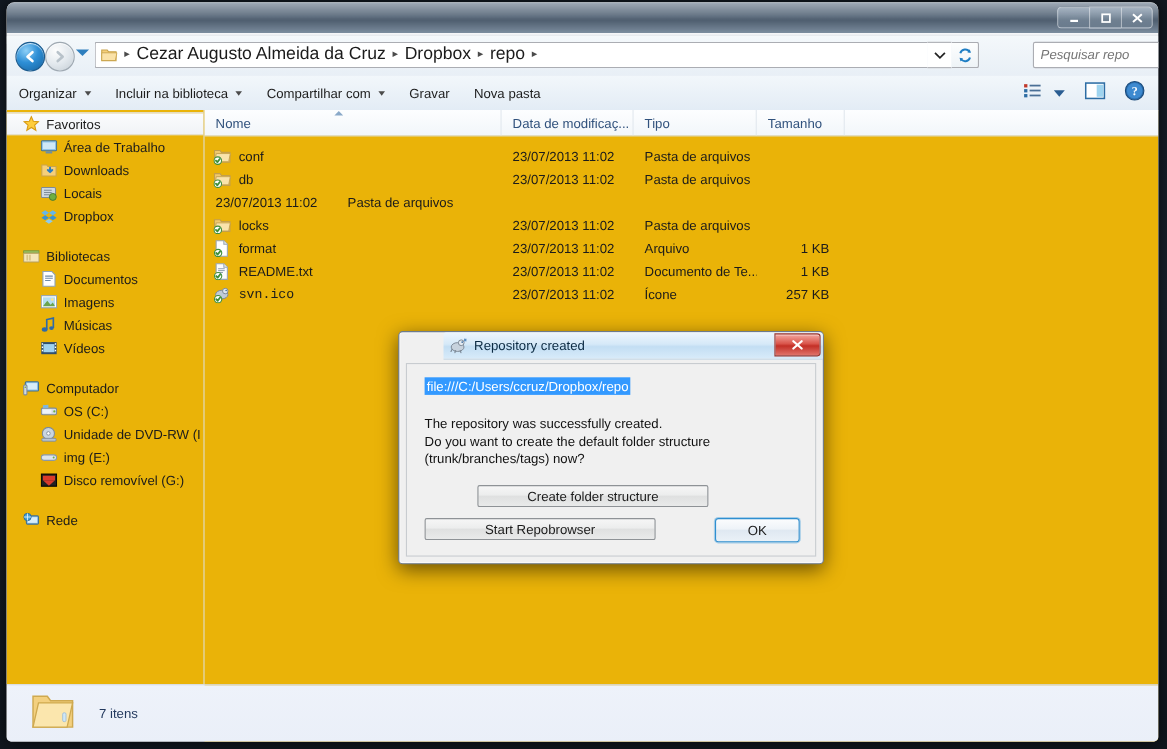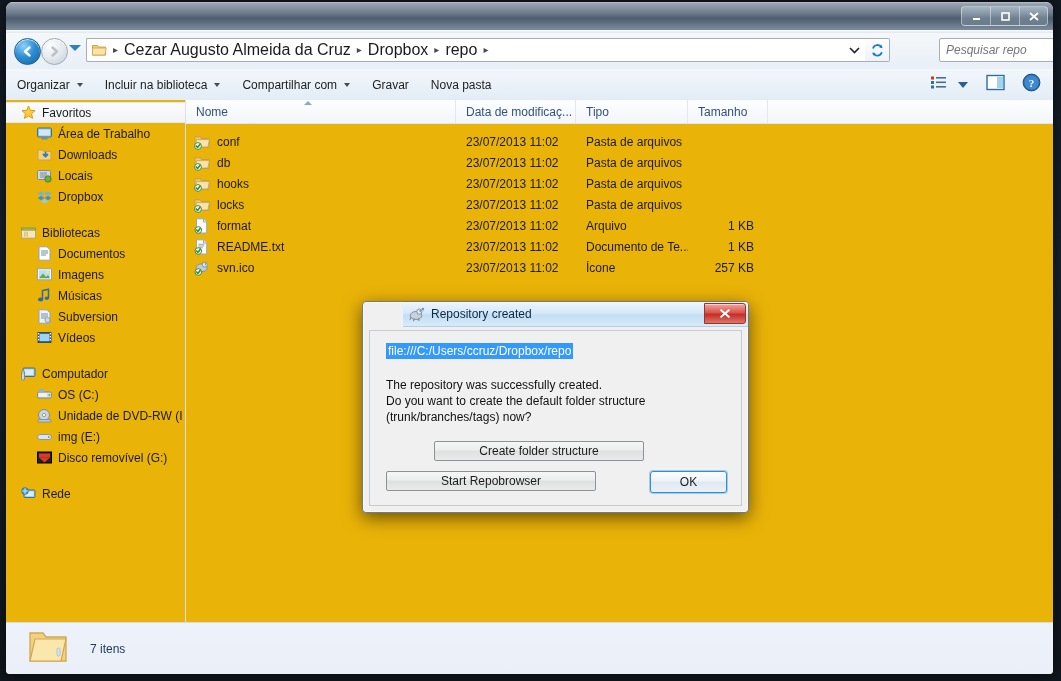--- a/index.html
+++ b/index.html
@@ -527,30 +527,20 @@
           </div>
           <div class="nav-row child">
             <span class="nav-ico">
               <svg width="14" height="15" viewBox="0 0 14 15">
                   <path d="M5.5 11.5V2.5l6-1.3v9" stroke="#2f6aa8" stroke-width="1.5" fill="none"></path>
                   <ellipse cx="3.6" cy="11.6" rx="2.6" ry="2" fill="#2f6aa8"></ellipse>
                   <ellipse cx="9.8" cy="10.2" rx="2.1" ry="1.7" fill="#2f6aa8"></ellipse>
                 </svg>
             </span>
             <span>Músicas</span>
-          </div>
-          <div class="nav-row child">
-            <span class="nav-ico">
-              <svg width="13" height="15" viewBox="0 0 13 15">
-                  <path d="M1 0.8h8l3 3v10.4H1z" fill="#eef1f4" stroke="#8fa4ba" stroke-width="1"></path>
-                  <path d="M3 5h7M3 7h7M3 9h5" stroke="#7b8fa6" stroke-width="1"></path>
-                  <circle cx="9.5" cy="11" r="2.6" fill="#cfd9e2" stroke="#7b8fa6" stroke-width=".8"></circle>
-                </svg>
-            </span>
-            <span>Subversion</span>
           </div>
           <div class="nav-row child">
             <span class="nav-ico">
               <svg width="15" height="14" viewBox="0 0 15 14">
                   <rect x="0.5" y="1" width="14" height="11" fill="#2f4f6f"></rect>
                   <rect x="2.5" y="2.8" width="10" height="7.4" fill="#9fd2ef"></rect>
                   <rect x="1" y="2" width="1.2" height="1.4" fill="#fff"></rect>
                   <rect x="1" y="5" width="1.2" height="1.4" fill="#fff"></rect>
                   <rect x="1" y="8" width="1.2" height="1.4" fill="#fff"></rect>
                   <rect x="12.8" y="2" width="1.2" height="1.4" fill="#fff"></rect>
@@ -677,29 +667,20 @@
                     <circle cx="4" cy="12" r="3.4" fill="#fff" stroke="#3f8f3a" stroke-width="1"></circle>
                     <path d="M2.3 12 L3.6 13.4 L5.8 10.5" stroke="#3f8f3a" stroke-width="1.7" fill="none" stroke-linecap="round" stroke-linejoin="round"></path>
                   </svg></span>
                 <span>db</span>
               </div>
               <div class="cell" style="width: 120px;">23/07/2013 11:02</div>
               <div class="cell" style="width: 112px;">Pasta de arquivos</div>
               <div class="cell size" style="width: 80px;"></div>
             </div>
             <div class="file-row">
-              <div class="cell name" style="width: 270px;">
-                <span class="file-ico"><svg width="16" height="16" viewBox="0 0 16 16">
-                    <path d="M1 2.8h5l1.3 1.7H15v9H1z" fill="#f0c96e" stroke="#c39f4c" stroke-width="1"></path>
-                    <path d="M2.6 5.6H15.4L13.9 13H1.2z" fill="#fae3ab" stroke="#c39f4c" stroke-width=".8"></path>
-                    <circle cx="4" cy="12" r="3.4" fill="#fff" stroke="#3f8f3a" stroke-width="1"></circle>
-                    <path d="M2.3 12 L3.6 13.4 L5.8 10.5" stroke="#3f8f3a" stroke-width="1.7" fill="none" stroke-linecap="round" stroke-linejoin="round"></path>
-                  </svg></span>
-                <span>hooks</span>
-              </div>
               <div class="cell" style="width: 120px;">23/07/2013 11:02</div>
               <div class="cell" style="width: 112px;">Pasta de arquivos</div>
               <div class="cell size" style="width: 80px;"></div>
             </div>
             <div class="file-row">
               <div class="cell name" style="width: 270px;">
                 <span class="file-ico"><svg width="16" height="16" viewBox="0 0 16 16">
                     <path d="M1 2.8h5l1.3 1.7H15v9H1z" fill="#f0c96e" stroke="#c39f4c" stroke-width="1"></path>
                     <path d="M2.6 5.6H15.4L13.9 13H1.2z" fill="#fae3ab" stroke="#c39f4c" stroke-width=".8"></path>
                     <circle cx="4" cy="12" r="3.4" fill="#fff" stroke="#3f8f3a" stroke-width="1"></circle>
@@ -734,21 +715,21 @@
                     <circle cx="4.3" cy="12" r="3.3" fill="#fff" stroke="#3f8f3a" stroke-width="1"></circle>
                     <path d="M2.6 12 L3.9 13.4 L6.1 10.5" stroke="#3f8f3a" stroke-width="1.7" fill="none" stroke-linecap="round" stroke-linejoin="round"></path>
                   </svg></span>
                 <span>README.txt</span>
               </div>
               <div class="cell" style="width: 120px;">23/07/2013 11:02</div>
               <div class="cell" style="width: 112px;">Documento de Te...</div>
               <div class="cell size" style="width: 80px;">1 KB</div>
             </div>
             <div class="file-row">
-              <div class="cell name" style="width: 270px;">
+              <div class="cell name" style="width: 270px; font-family: Liberation Mono, monospace;">
                 <span class="file-ico"><svg width="16" height="16" viewBox="0 0 16 16">
                     <ellipse cx="7.6" cy="7.8" rx="5.6" ry="3.9" fill="#bfcbd8" stroke="#7d8a98" stroke-width=".9"></ellipse>
                     <circle cx="10.8" cy="4.6" r="2.5" fill="#dfe7ef" stroke="#7d8a98" stroke-width=".9"></circle>
                     <circle cx="11.6" cy="4.1" r=".75" fill="#3f6f9e"></circle>
                     <circle cx="4.3" cy="12" r="3.3" fill="#fff" stroke="#3f8f3a" stroke-width="1"></circle>
                     <path d="M2.6 12 L3.9 13.4 L6.1 10.5" stroke="#3f8f3a" stroke-width="1.7" fill="none" stroke-linecap="round" stroke-linejoin="round"></path>
                   </svg></span>
                 <span>svn.ico</span>
               </div>
               <div class="cell" style="width: 120px;">23/07/2013 11:02</div>

